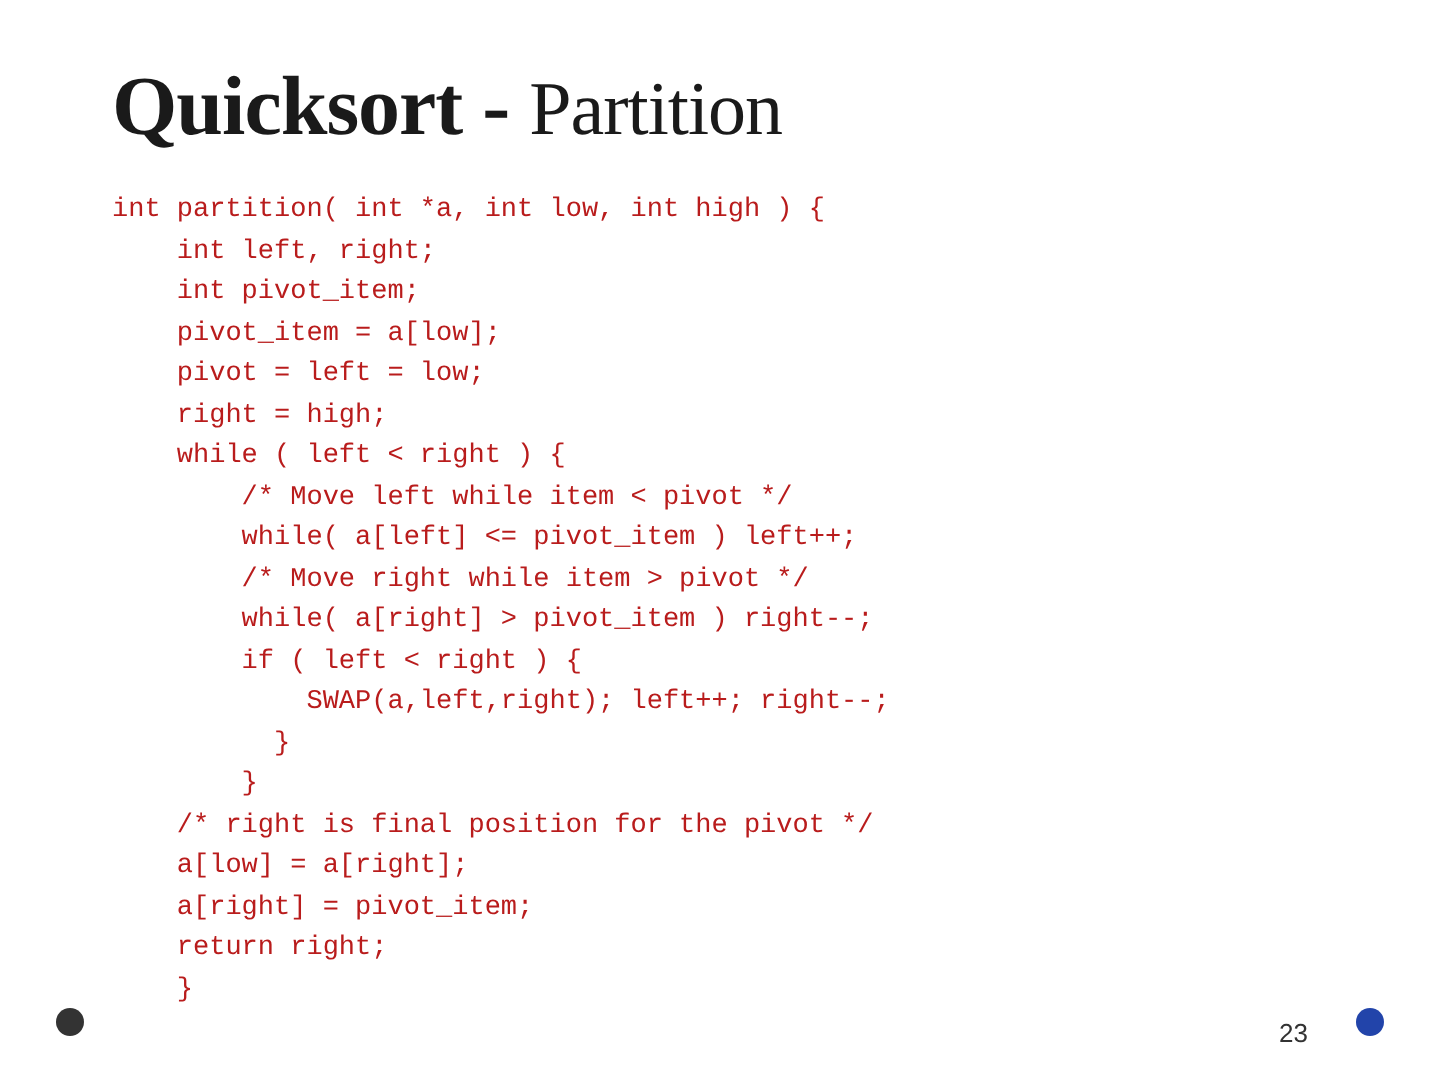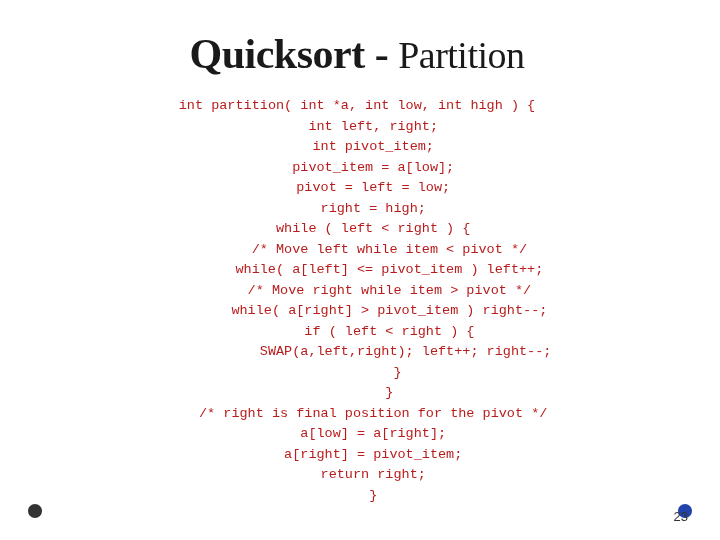--- a/index.html
+++ b/index.html
@@ -9,22 +9,21 @@
       background: #ffffff;
       font-family: Arial, Helvetica, sans-serif;
       overflow: hidden;
       position: relative;
     }
     .slide {
       width: 720px;
       height: 540px;
       background: #ffffff;
       position: relative;
-      padding: 30px 50px 30px 44px;
-      text-align: center;
+      padding: 30px 50px 30px 56px;
     }
     .title {
       font-size: 42px;
       font-weight: bold;
       color: #1a1a1a;
       margin-bottom: 18px;
       font-family: Georgia, serif;
       letter-spacing: -0.5px;
     }
     .title-partition {
@@ -53,21 +52,21 @@
       bottom: 22px;
       right: 28px;
       width: 14px;
       height: 14px;
       background: #2244aa;
       border-radius: 50%;
     }
     .page-num {
       position: absolute;
       bottom: 16px;
-      right: 32px;
+      right: 66px;
       font-size: 13px;
       color: #333;
       font-family: Arial, sans-serif;
     }
   </style>
 </head>
 <body>
 
 <div class="slide">
   <div class="title">

